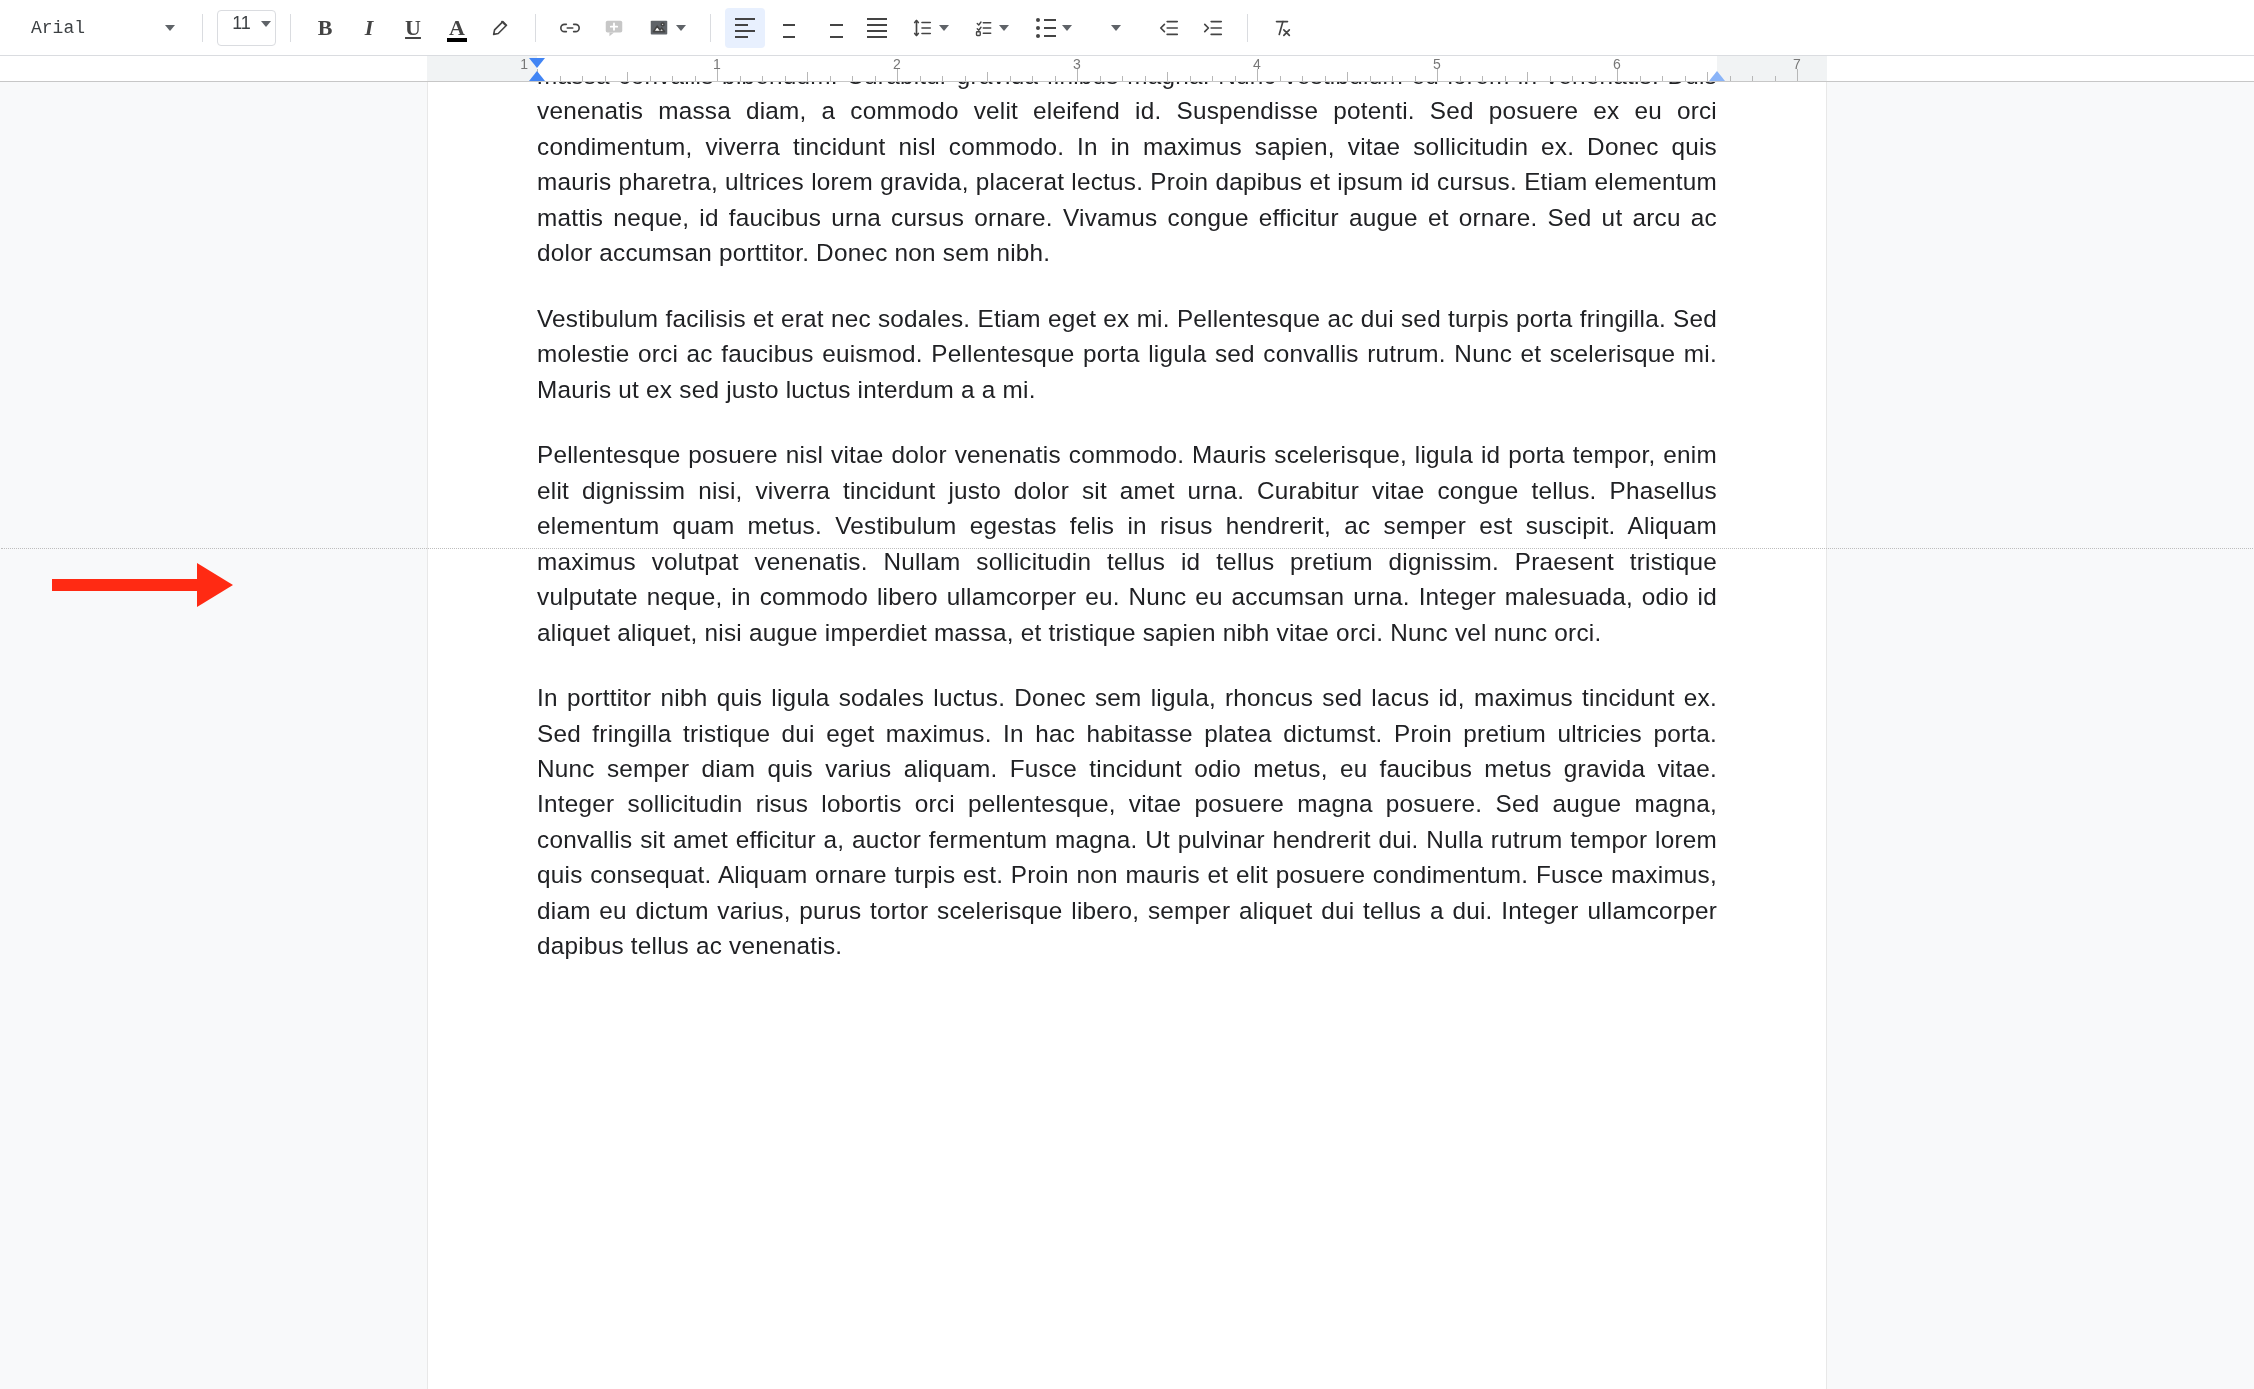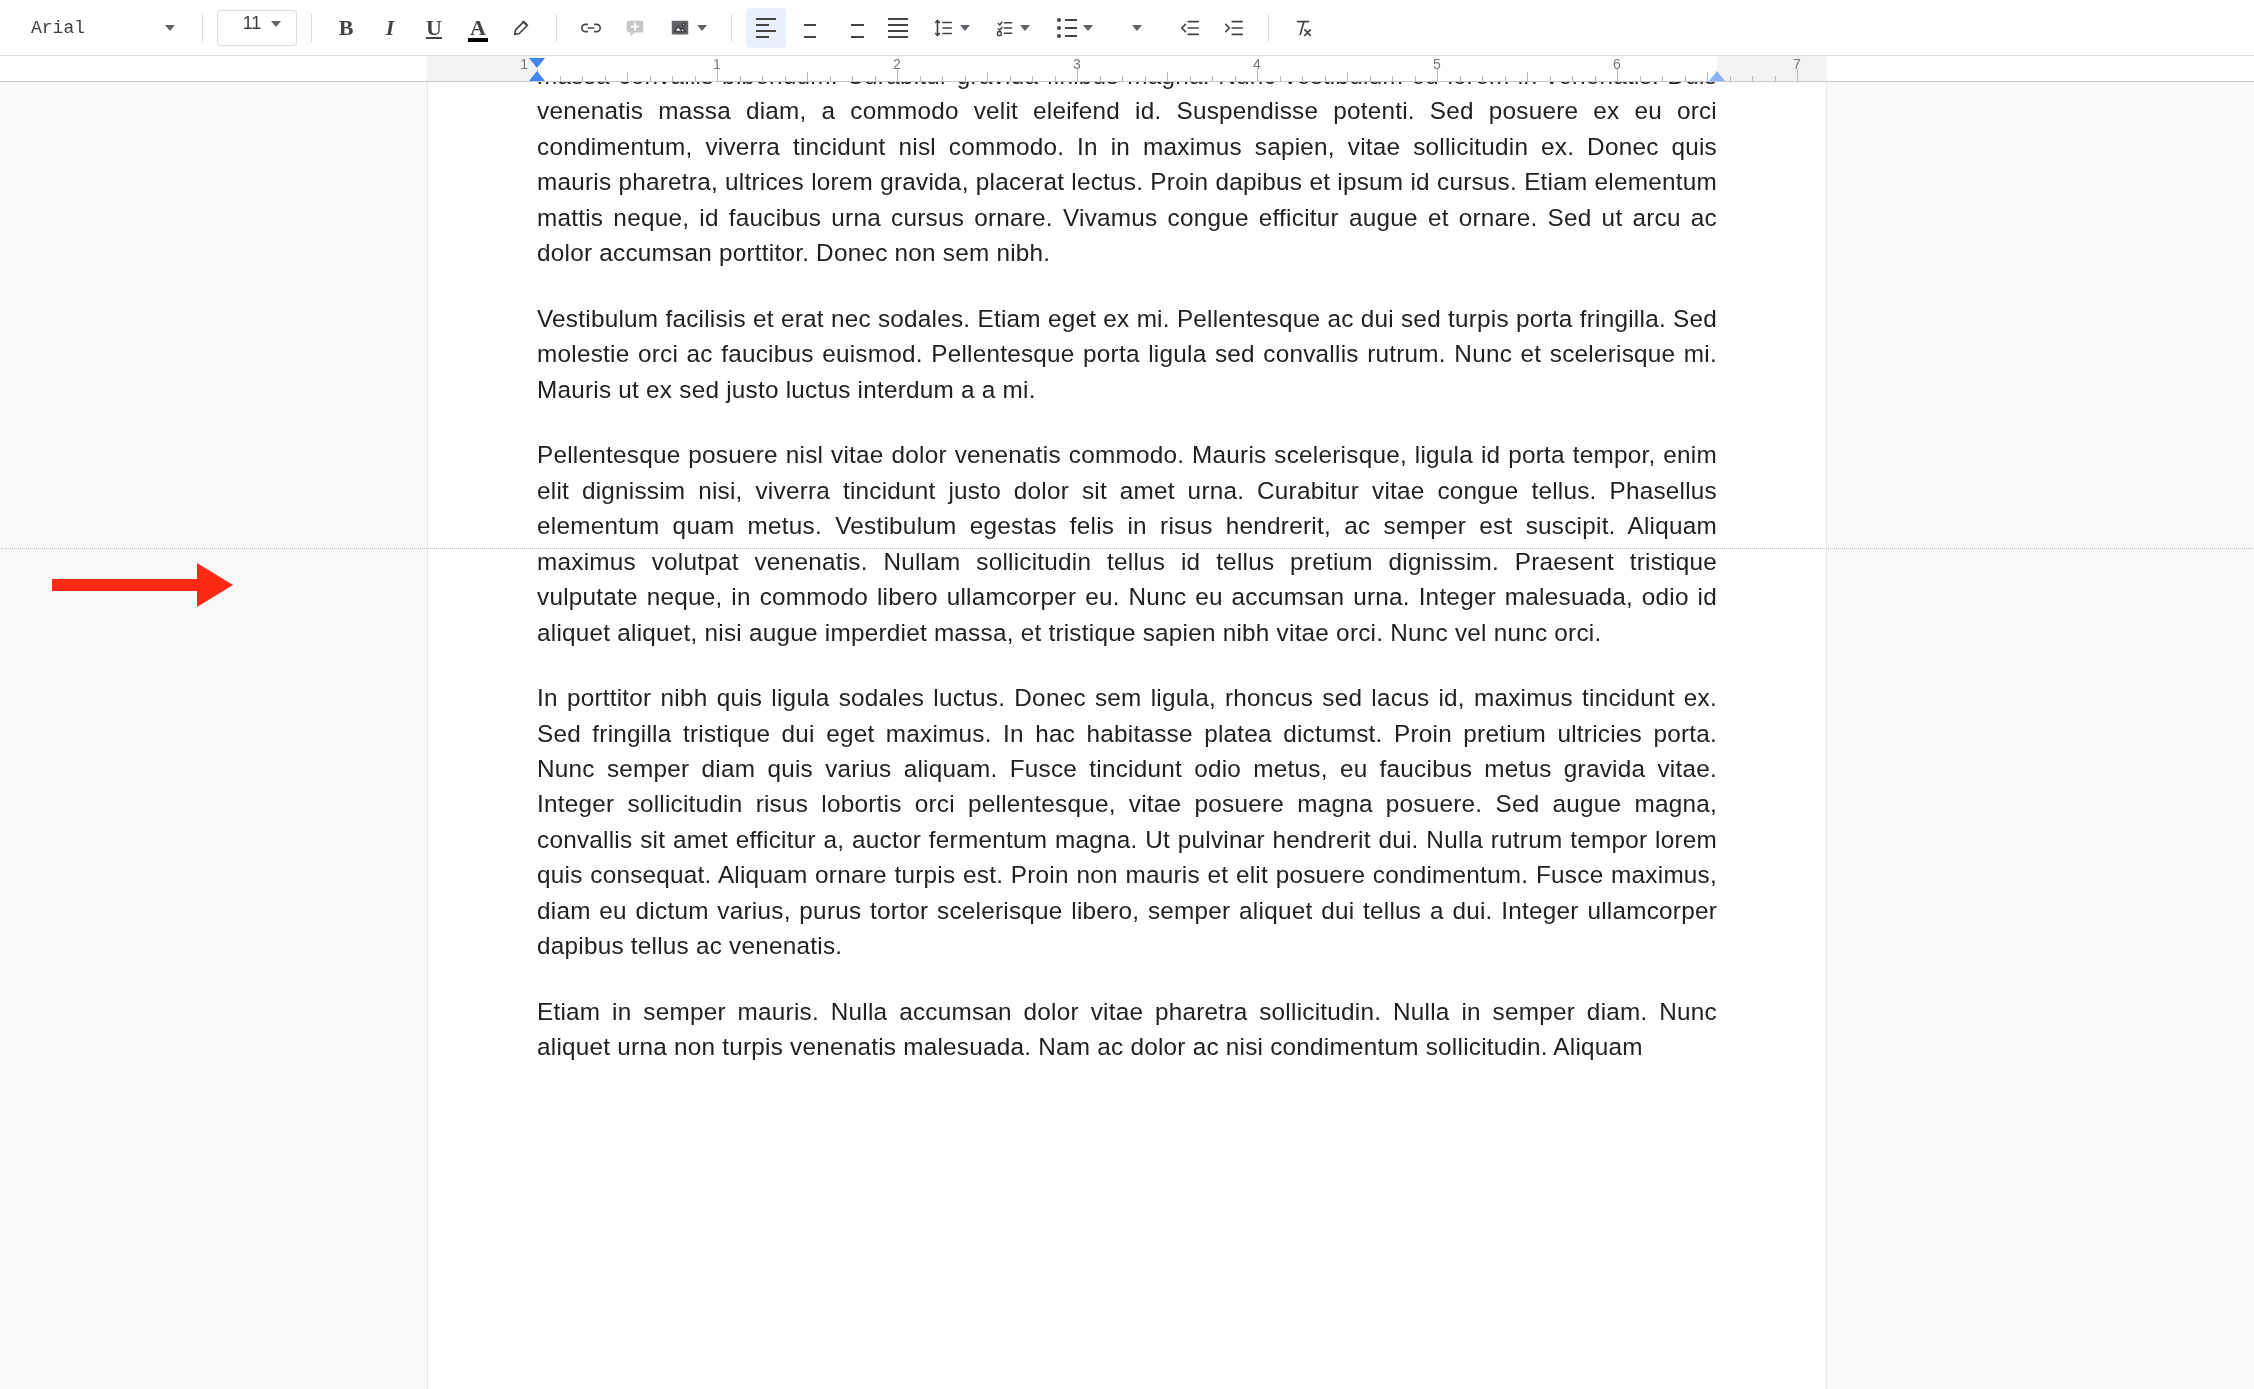--- a/index.html
+++ b/index.html
@@ -2,21 +2,21 @@
 <html><head>
 <meta charset="utf-8">
 <style>
   :root { --border:#dadce0; --txt:#3c4043; --muted:#5f6368; --accent:#1a73e8; --ruler-border:#c7c7c7; }
   * { box-sizing:border-box; }
   body { margin:0; font-family:Arial,Helvetica,sans-serif; background:#f8f9fa; color:var(--txt); -webkit-font-smoothing:antialiased; }
   
   .toolbar { display:flex; align-items:center; height:56px; padding:0 10px 0 18px; background:#fff; border-bottom:1px solid var(--border); gap:4px; }
   .sel { display:flex; align-items:center; justify-content:space-between; height:36px; padding:0 12px; border:1px solid transparent; border-radius:4px; cursor:pointer; font-size:18px; color:#3c4043; }
   .font-sel { width:170px;font-family:Liberation Mono, monospace; }
-  .size-sel { width:80px; border:1px solid #dadce0; justify-content:center; gap:10px; padding:0 8px 8px 18px;}
+  .size-sel { width:59px; border:1px solid #dadce0; justify-content:center; gap:10px; padding:0 8px 8px 18px;}
   .caret { display:inline-block; width:0; height:0; border-left:5px solid transparent; border-right:5px solid transparent; border-top:6px solid #5f6368; }
   .sep { width:1px; height:28px; background:#dadce0; margin:0 10px; }
   .tbtn { width:40px; height:40px; display:flex; align-items:center; justify-content:center; border-radius:4px; cursor:pointer; color:#444; }
   .tbtn.active { background:#e8f0fe; color:#1967d2; }
   .tbtn.with-caret { width:58px; gap:6px; }
   .ico { width:22px; height:22px; stroke:#444; stroke-width:1.8; fill:none; stroke-linecap:round; stroke-linejoin:round; }
   .ico-sm { width:18px; height:18px; }
   .txtico { font-family:"Times New Roman",serif; font-size:22px; font-weight:600; color:#444; line-height:1; }
   .under { position:relative; }
   .under::after { content:""; position:absolute; left:10px; right:10px; bottom:6px; height:4px; background:#000; }
@@ -305,17 +305,16 @@
 
     <div class="page">
       <div class="body">
         <p class="para clip-top">massa convallis bibendum. Curabitur gravida finibus magna. Nunc vestibulum eu lorem in venenatis. Duis venenatis massa diam, a commodo velit eleifend id. Suspendisse potenti. Sed posuere ex eu orci condimentum, viverra tincidunt nisl commodo. In in maximus sapien, vitae sollicitudin ex. Donec quis mauris pharetra, ultrices lorem gravida, placerat lectus. Proin dapibus et ipsum id cursus. Etiam elementum mattis neque, id faucibus urna cursus ornare. Vivamus congue efficitur augue et ornare. Sed ut arcu ac dolor accumsan porttitor. Donec non sem nibh.</p>
         <p class="para">Vestibulum facilisis et erat nec sodales. Etiam eget ex mi. Pellentesque ac dui sed turpis porta fringilla. Sed molestie orci ac faucibus euismod. Pellentesque porta ligula sed convallis rutrum. Nunc et scelerisque mi. Mauris ut ex sed justo luctus interdum a a mi.</p>
         <p class="para" style="margin-bottom:0">Pellentesque posuere nisl vitae dolor venenatis commodo. Mauris scelerisque, ligula id porta tempor, enim elit dignissim nisi, viverra tincidunt justo dolor sit amet urna. Curabitur vitae congue tellus. Phasellus elementum quam metus. Vestibulum egestas felis in risus hendrerit, ac semper est suscipit. Aliquam maximus volutpat venenatis. Nullam sollicitudin tellus id tellus pretium dignissim. Praesent tristique vulputate neque, in commodo libero ullamcorper eu. Nunc eu accumsan urna. Integer malesuada, odio id aliquet aliquet, nisi augue imperdiet massa, et tristique sapien nibh vitae orci. Nunc vel nunc orci.</p>
       </div>
       <div class="pg-break" id="pgbreak" style="margin-left: -427px; width: 2254px; position: absolute; left: 0px; top: 490px;"></div>
       <div class="body" style="padding-top:0">
         <p class="para" style="margin-top:30px">In porttitor nibh quis ligula sodales luctus. Donec sem ligula, rhoncus sed lacus id, maximus tincidunt ex. Sed fringilla tristique dui eget maximus. In hac habitasse platea dictumst. Proin pretium ultricies porta. Nunc semper diam quis varius aliquam. Fusce tincidunt odio metus, eu faucibus metus gravida vitae. Integer sollicitudin risus lobortis orci pellentesque, vitae posuere magna posuere. Sed augue magna, convallis sit amet efficitur a, auctor fermentum magna. Ut pulvinar hendrerit dui. Nulla rutrum tempor lorem quis consequat. Aliquam ornare turpis est. Proin non mauris et elit posuere condimentum. Fusce maximus, diam eu dictum varius, purus tortor scelerisque libero, semper aliquet dui tellus a dui. Integer ullamcorper dapibus tellus ac venenatis.</p>
-        <p class="para">Etiam in semper mauris. Nulla accumsan dolor vitae pharetra sollicitudin. Nulla in semper diam. Nunc aliquet urna non turpis venenatis malesuada. Nam ac dolor ac nisi condimentum sollicitudin. Aliquam</p>
       </div>
     </div>
   </div>
 </div>
 
 </body></html>

